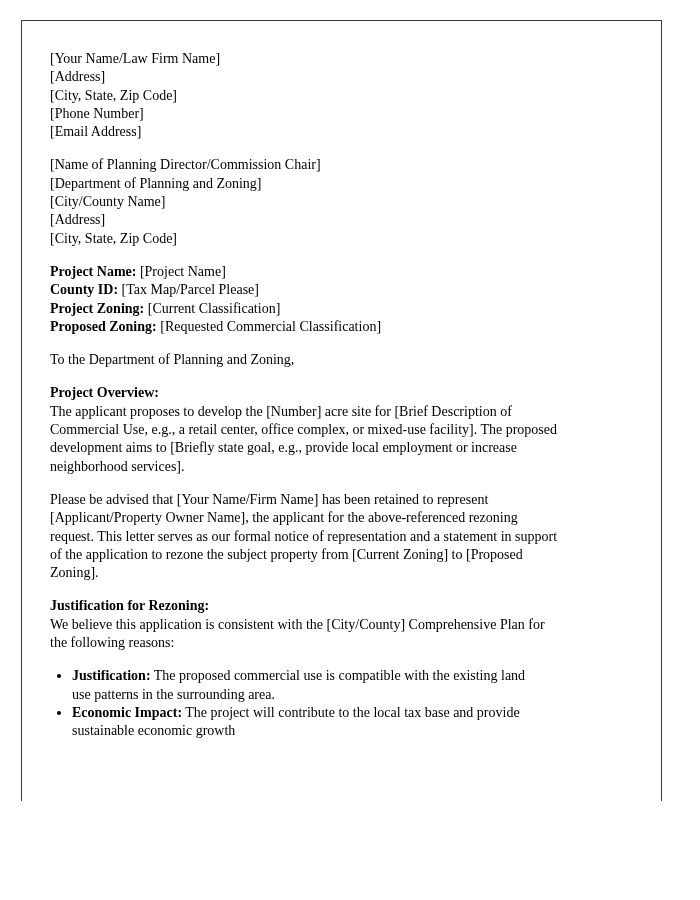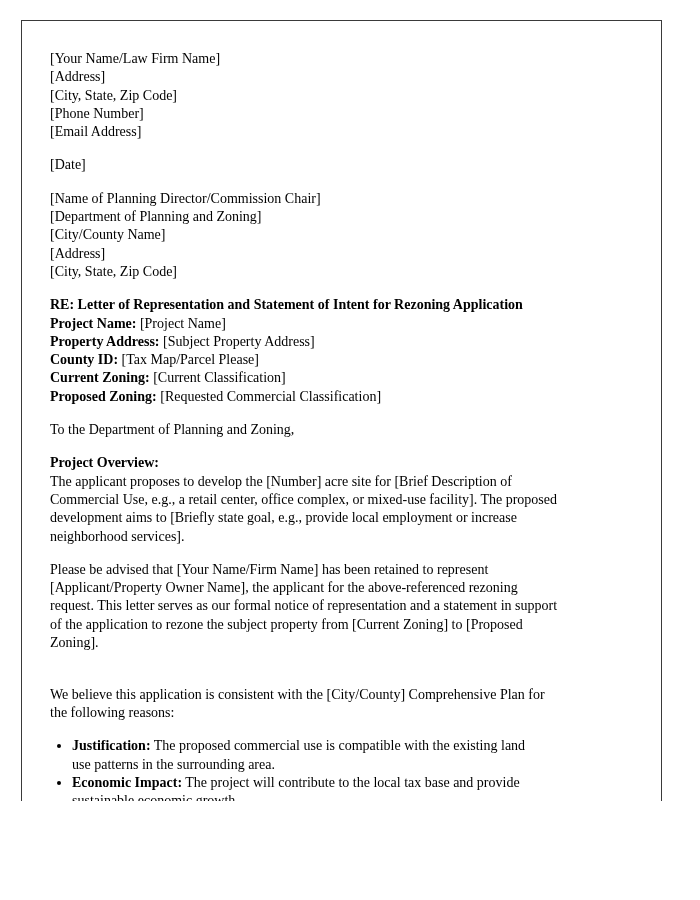--- a/index.html
+++ b/index.html
@@ -41,52 +41,49 @@
 
 <div class="canvas">
   <div class="page">
 
     <p class="txt">[Your Name/Law Firm Name]
 [Address]
 [City, State, Zip Code]
 [Phone Number]
 [Email Address]</p>
 
-    <p class="txt">[Date]</p>
 
     <p class="txt">[Name of Planning Director/Commission Chair]
 [Department of Planning and Zoning]
 [City/County Name]
 [Address]
 [City, State, Zip Code]</p>
 
     <p></p>
-      <div class="re-line"><span class="b">RE: Letter of Representation and Statement of Intent for Rezoning Application</span><span></span></div>
       <div class="re-line"><span class="b">Project Name:</span><span> [Project Name]</span></div>
-      <div class="re-line"><span class="b">Property Address:</span><span> [Subject Property Address]</span></div>
       <div class="re-line"><span class="b">County ID:</span><span> [Tax Map/Parcel Please]</span></div>
-      <div class="re-line"><span class="b">Current Zoning:</span><span> [Current Classification]</span></div>
+      <div class="re-line"><span class="b">Project Zoning:</span><span> [Current Classification]</span></div>
       <div class="re-line"><span class="b">Proposed Zoning:</span><span> [Requested Commercial Classification]</span></div>
       <p></p>
 
     <p class="txt">To the Department of Planning and Zoning,</p>
 
     <p class="txt"><span class="b">Project Overview:</span><span>
 The applicant proposes to develop the [Number] acre site for [Brief Description of
 Commercial Use, e.g., a retail center, office complex, or mixed-use facility]. The proposed
 development aims to [Briefly state goal, e.g., provide local employment or increase
 neighborhood services].</span></p>
 
     <p class="txt">Please be advised that [Your Name/Firm Name] has been retained to represent
 [Applicant/Property Owner Name], the applicant for the above-referenced rezoning
 request. This letter serves as our formal notice of representation and a statement in support
 of the application to rezone the subject property from [Current Zoning] to [Proposed
 Zoning].</p>
 
-    <p class="txt"><span>
+    <p class="txt"><span class="b">Justification for Rezoning:</span><span>
 We believe this application is consistent with the [City/County] Comprehensive Plan for
 the following reasons:</span></p>
 
     <ul>
       <li class="txt"><span class="b">Justification:</span><span> The proposed commercial use is compatible with the existing land
 use patterns in the surrounding area.</span></li>
       <li class="txt"><span class="b">Economic Impact:</span><span> The project will contribute to the local tax base and provide
 sustainable economic growth</span></li>
     </ul>
 

